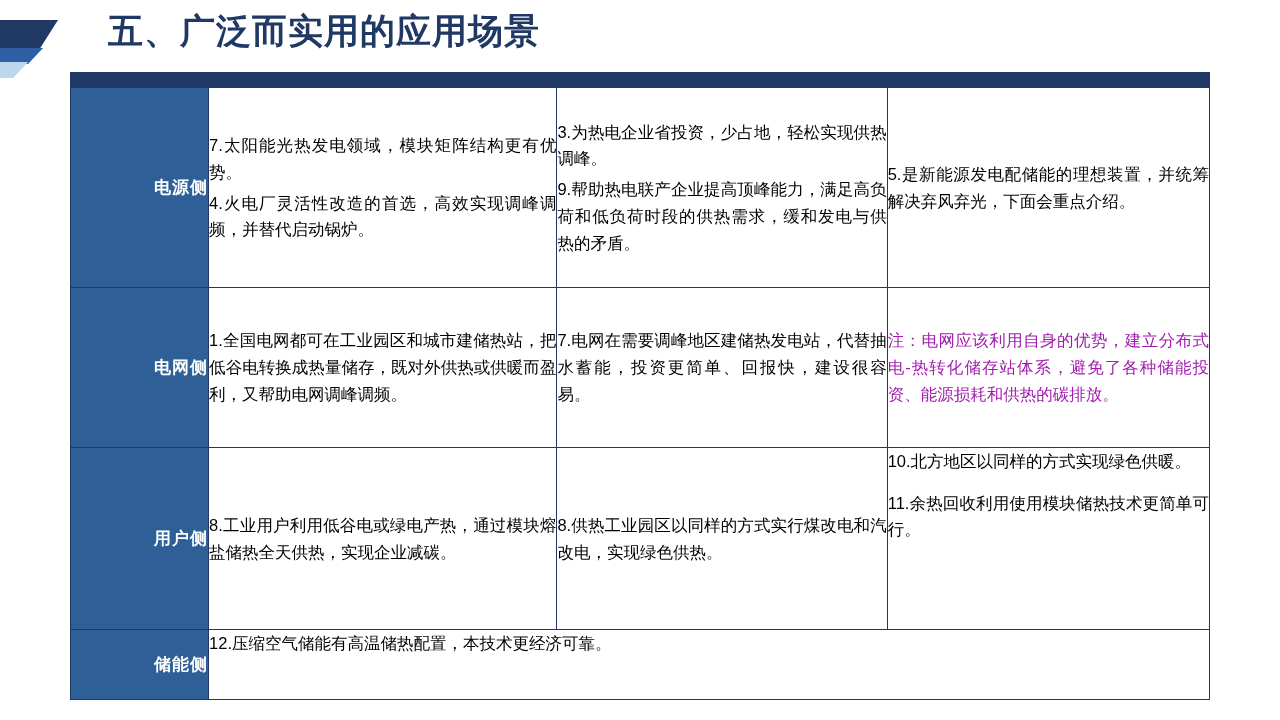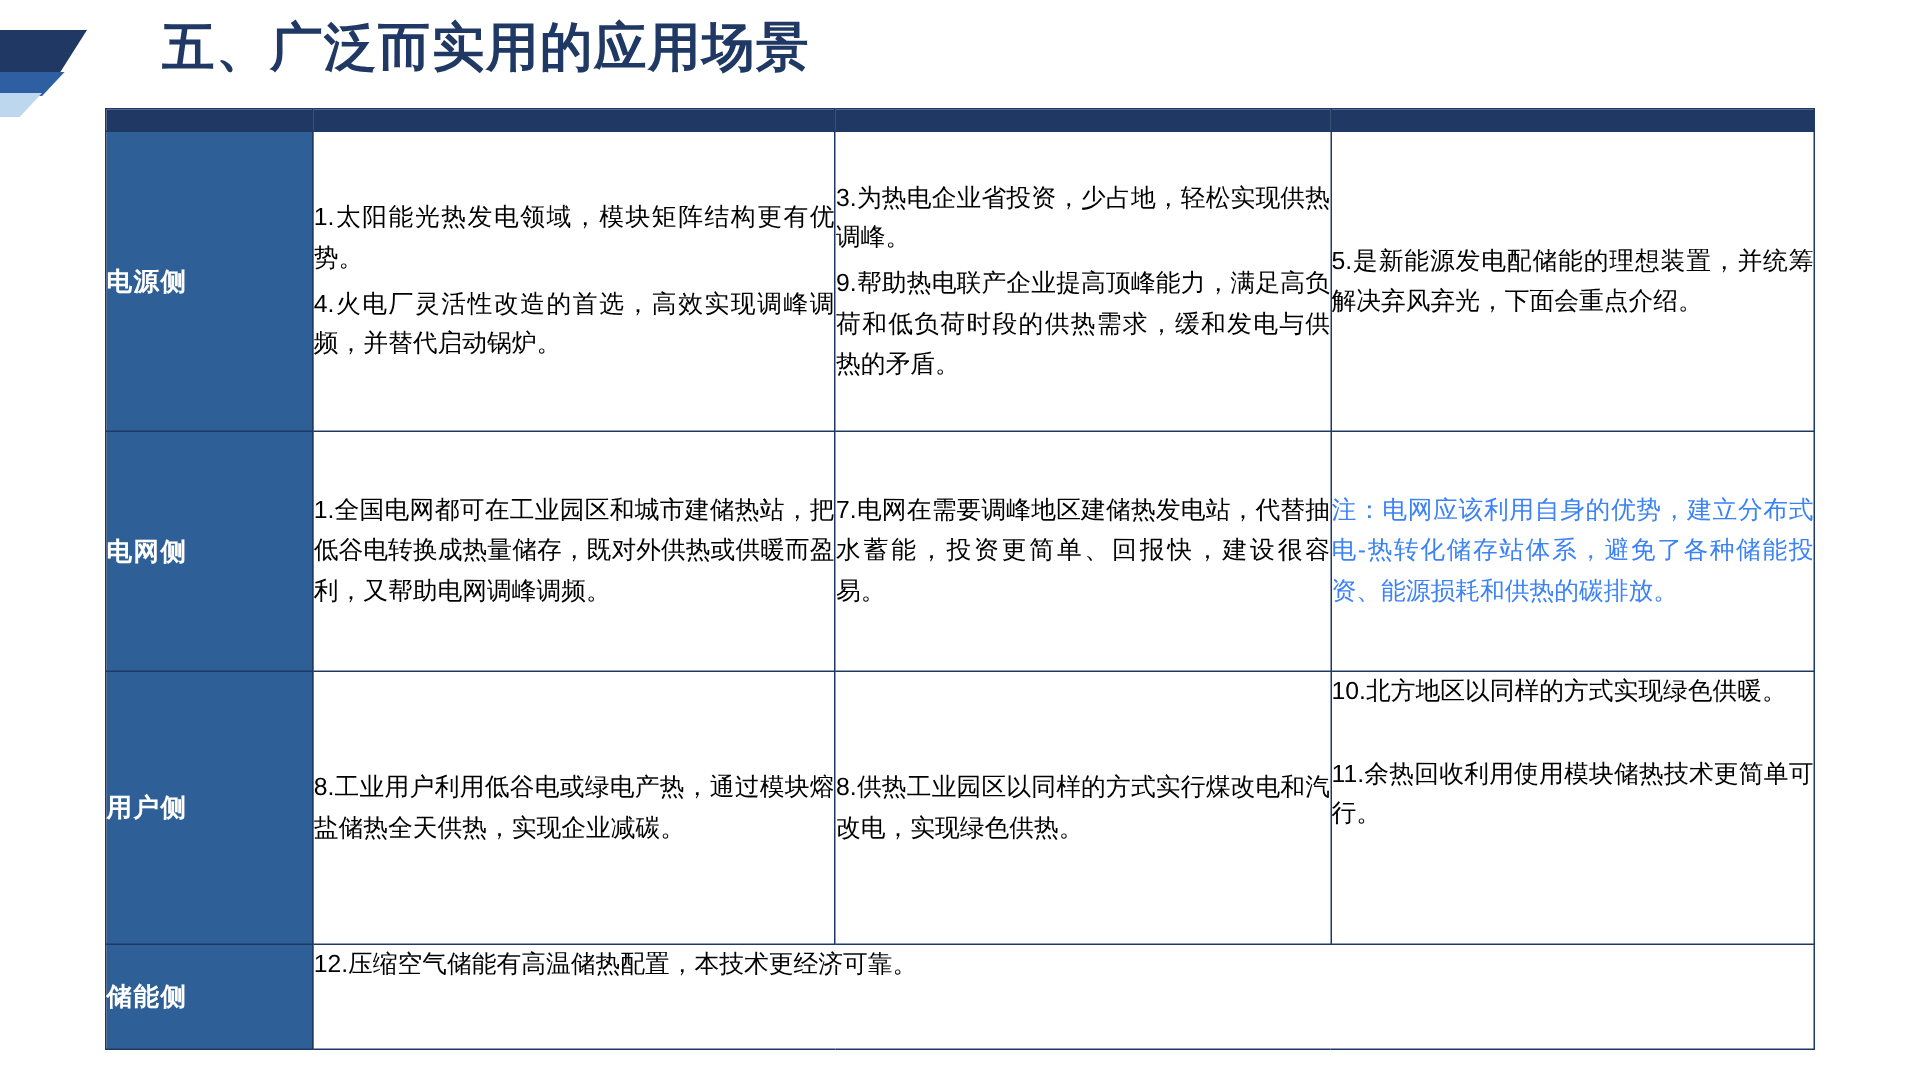--- a/index.html
+++ b/index.html
@@ -83,38 +83,38 @@
   .head-row td {
     background: #1f3864;
     height: 14px;
   }
   .rowlabel {
     width: 138px;
     background: #2e5f96;
     color: #ffffff;
     font-size: 17px;
     font-weight: bold;
-    text-align: left;
+    text-align: right;
     vertical-align: middle;
     letter-spacing: 1px;
   }
   .cell {
     padding: 8px 10px 8px 10px;
     font-size: 16.5px;
     color: #000000;
     line-height: 1.62;
     vertical-align: middle;
     font-family: "Liberation Sans", sans-serif;
   }
   .cell p {
     margin: 0 0 4px 0;
     text-align: justify;
   }
   .cell p:last-child { margin-bottom: 0; }
-  .cell.note p { color: #3b82f6; }
+  .cell.note p { color: #a21caf; }
   .col-b { width: 348px; }
   .col-c { width: 330px; }
   .col-d { width: 322px; }
 
   .r1 { height: 200px; }
   .r2 { height: 160px; }
   .r3 { height: 182px; }
   .r4 { height: 70px; }
   .cell.mid { vertical-align: middle; }
   .cell.top { vertical-align: top; }
@@ -142,21 +142,21 @@
       <tr class="head-row">
         <td></td>
         <td></td>
         <td></td>
         <td></td>
       </tr>
 
       <tr class="r1">
         <td class="rowlabel">电源侧</td>
         <td class="cell mid">
-          <p>1.太阳能光热发电领域，模块矩阵结构更有优势。</p>
+          <p>7.太阳能光热发电领域，模块矩阵结构更有优势。</p>
           <p>4.火电厂灵活性改造的首选，高效实现调峰调频，并替代启动锅炉。</p>
         </td>
         <td class="cell mid">
           <p>3.为热电企业省投资，少占地，轻松实现供热调峰。</p>
           <p>9.帮助热电联产企业提高顶峰能力，满足高负荷和低负荷时段的供热需求，缓和发电与供热的矛盾。</p>
         </td>
         <td class="cell mid">
           <p>5.是新能源发电配储能的理想装置，并统筹解决弃风弃光，下面会重点介绍。</p>
         </td>
       </tr>
@@ -176,21 +176,21 @@
 
       <tr class="r3">
         <td class="rowlabel">用户侧</td>
         <td class="cell mid">
           <p>8.工业用户利用低谷电或绿电产热，通过模块熔盐储热全天供热，实现企业减碳。</p>
         </td>
         <td class="cell mid">
           <p>8.供热工业园区以同样的方式实行煤改电和汽改电，实现绿色供热。</p>
         </td>
         <td class="cell top">
-          <p style="margin-bottom:28px">10.北方地区以同样的方式实现绿色供暖。</p>
+          <p style="margin-bottom:15px">10.北方地区以同样的方式实现绿色供暖。</p>
           <p>11.余热回收利用使用模块储热技术更简单可行。</p>
         </td>
       </tr>
 
       <tr class="r4">
         <td class="rowlabel">储能侧</td>
         <td class="cell top" colspan="3">
           <p>12.压缩空气储能有高温储热配置，本技术更经济可靠。</p>
         </td>
       </tr>

